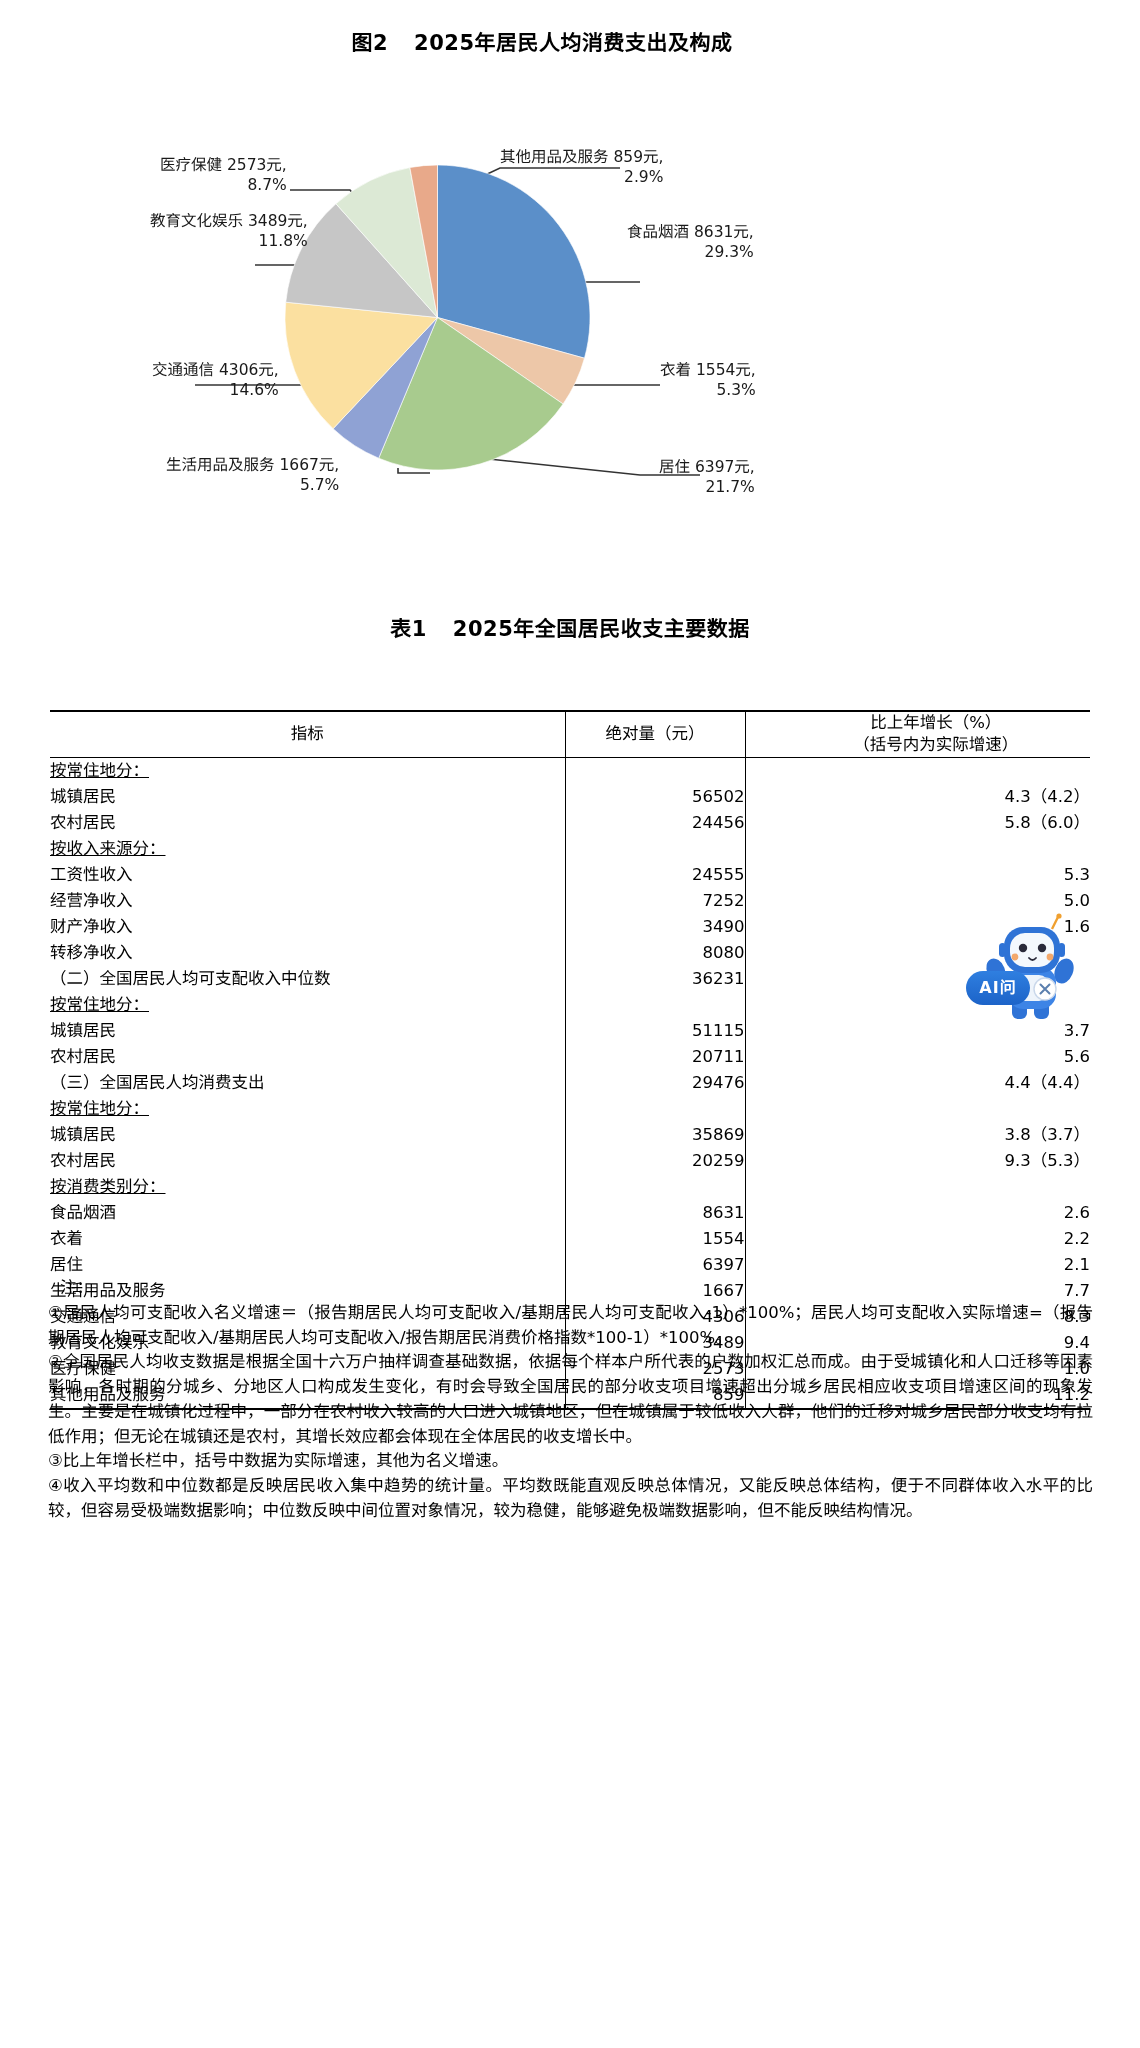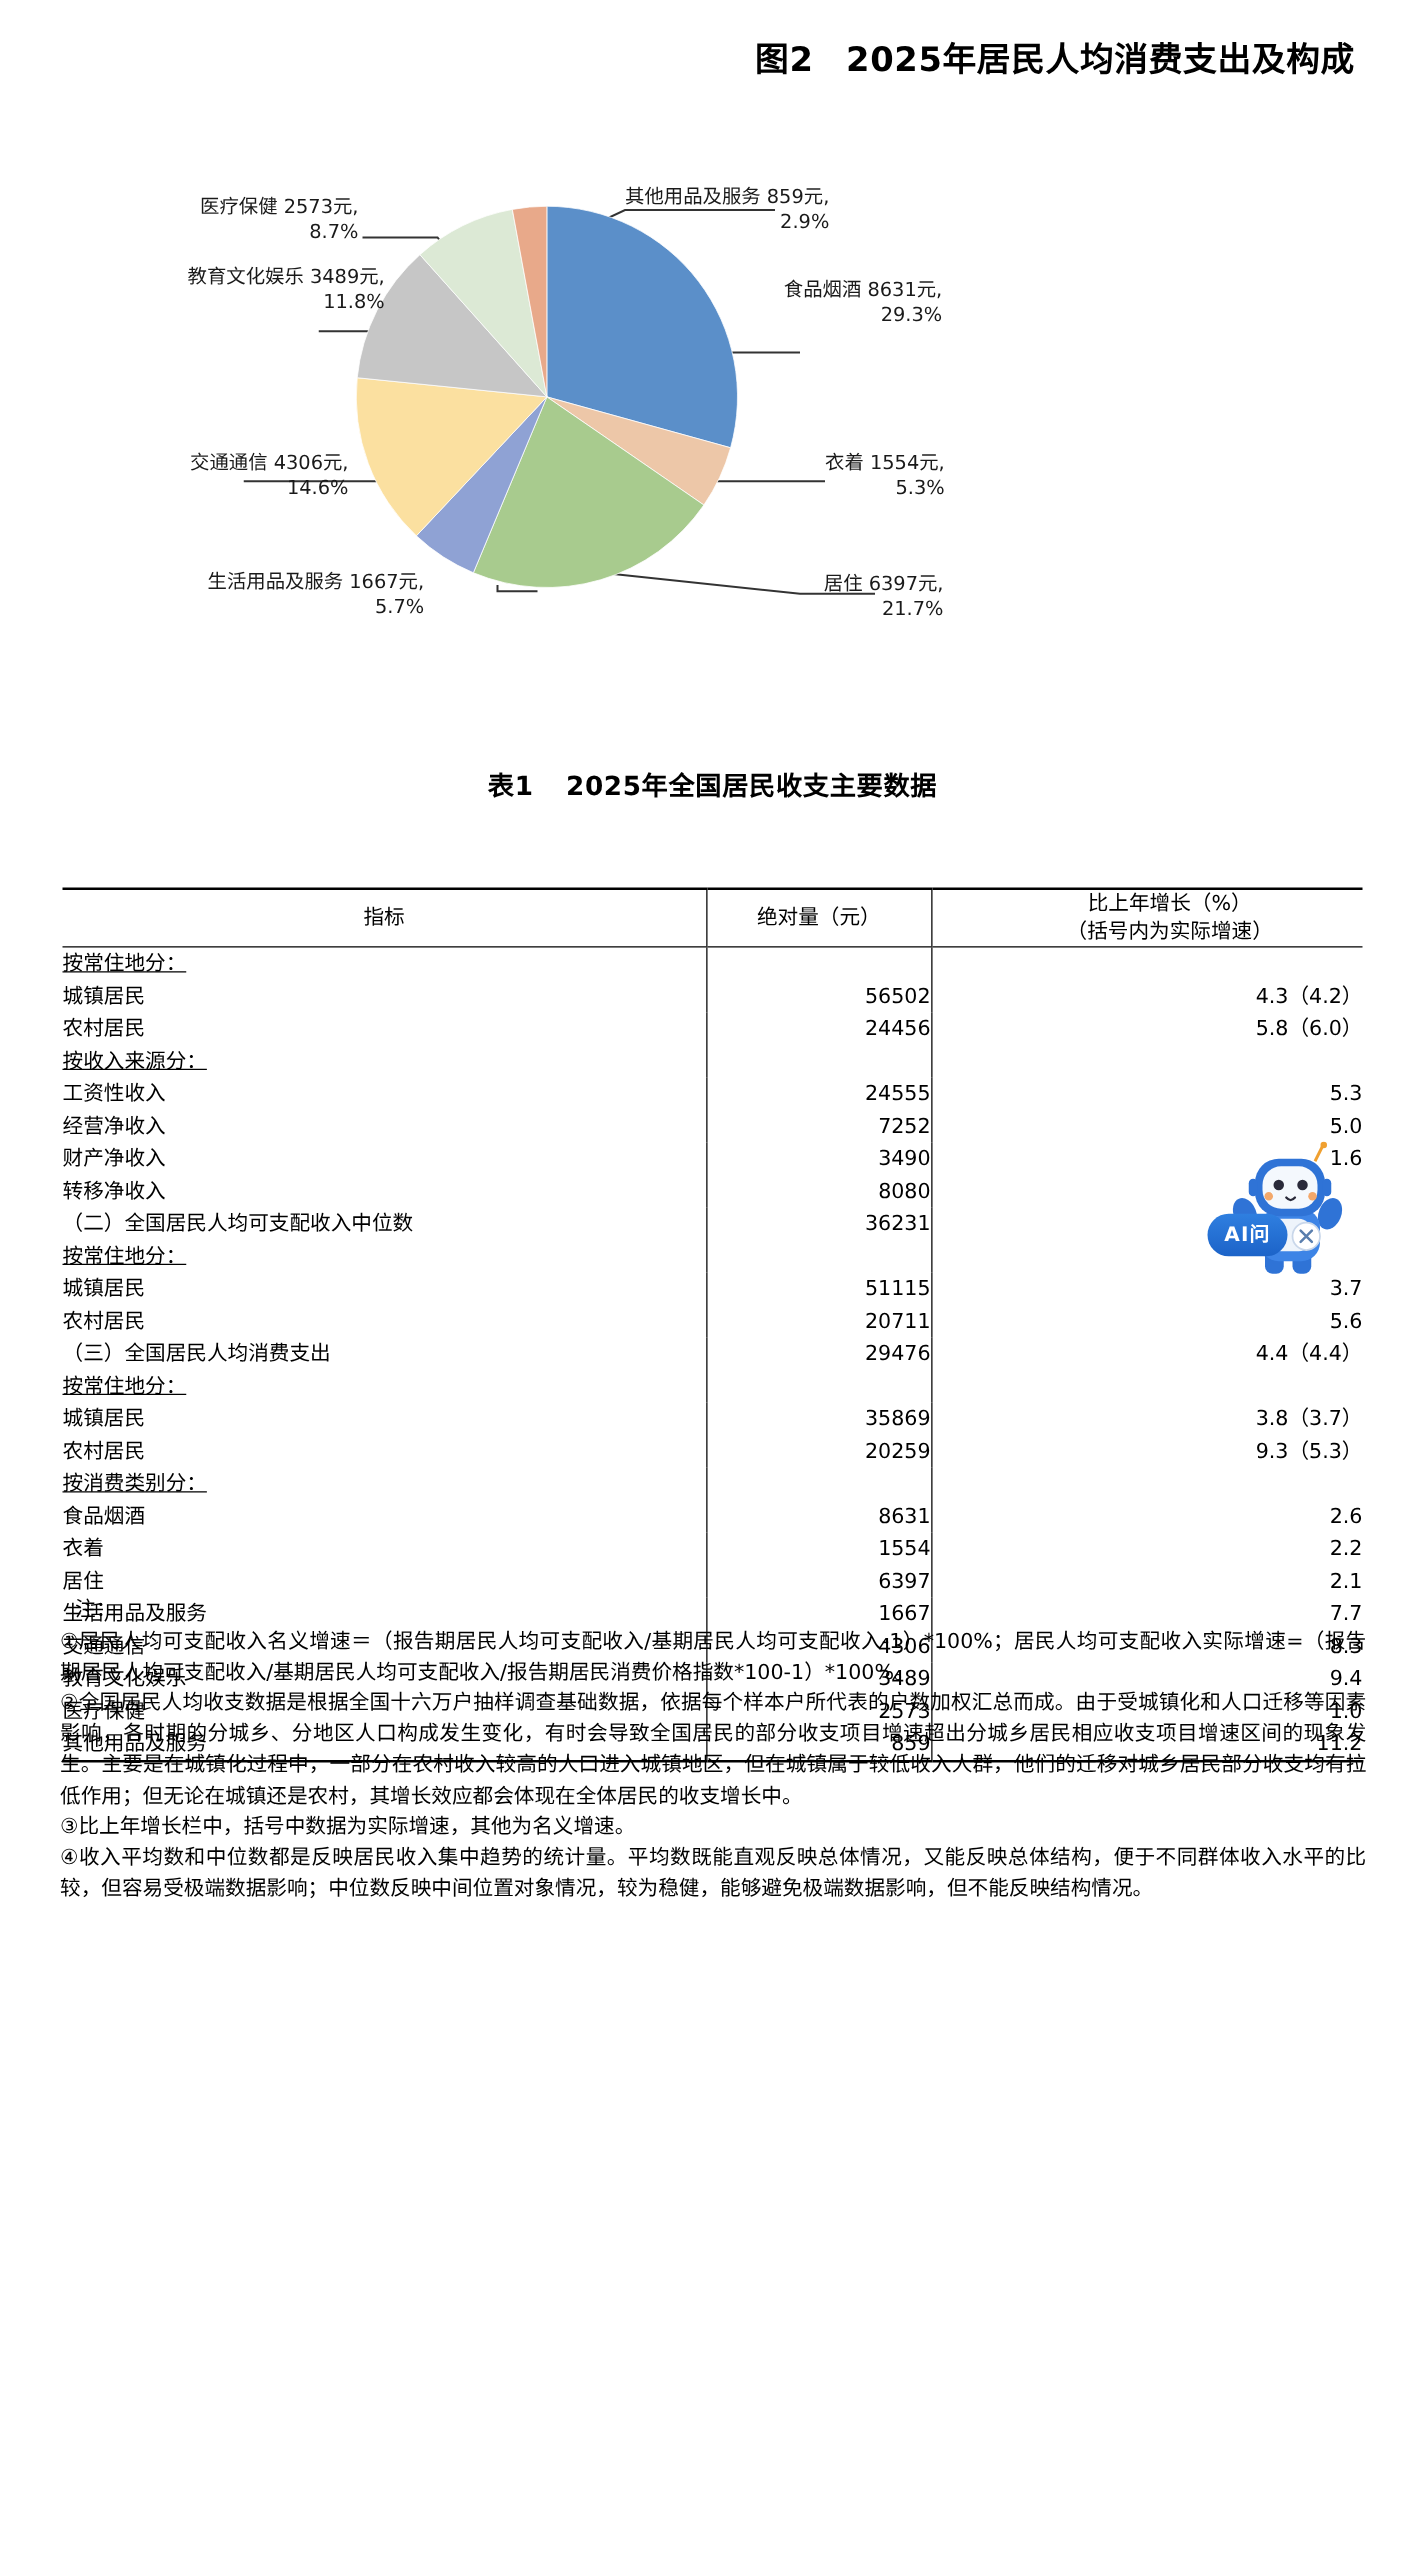--- a/index.html
+++ b/index.html
@@ -21,22 +21,22 @@
     position: relative;
     background: #fff;
   }
 
   
   .fig-title {
     position: absolute;
     left: 0;
     top: 26px;
     width: 1084px;
-    text-align: right;
-    font-size: 27px;
+    text-align: center;
+    font-size: 21px;
     font-weight: bold;
     letter-spacing: 0.5px;
     font-family: "DejaVu Sans", "Liberation Sans", sans-serif;
   }
   .fig-title .num { margin-right: 26px; }
 
   
   .chart-area {
     position: absolute;
     left: 0;

